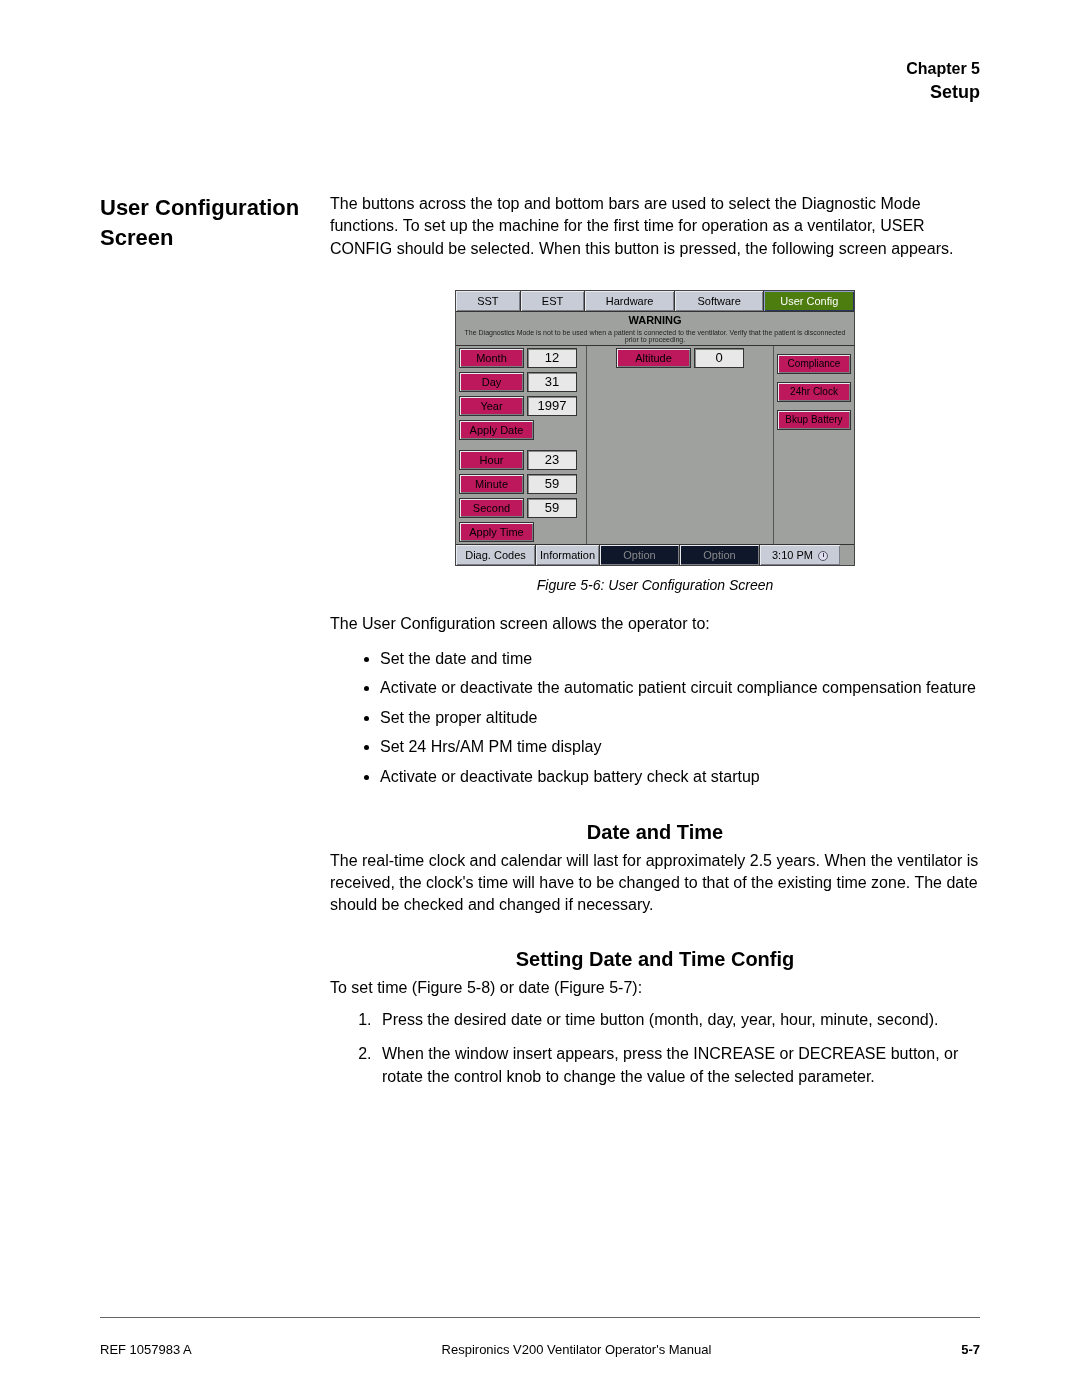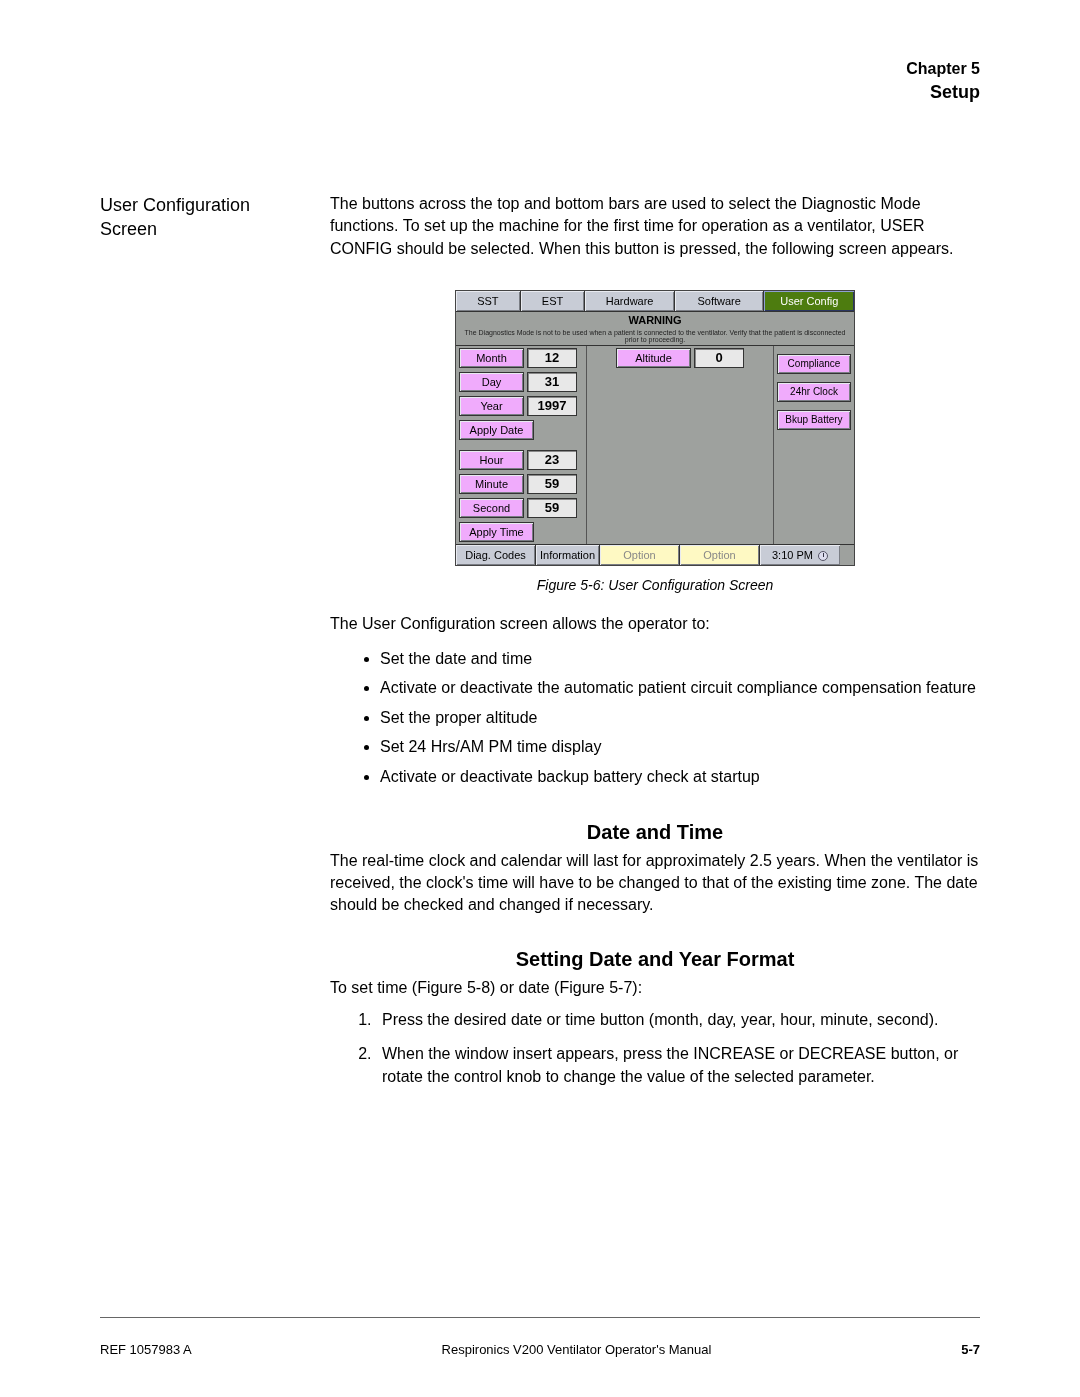--- a/index.html
+++ b/index.html
@@ -34,22 +34,22 @@
   .left-col {
     width: 200px;
     flex-shrink: 0;
   }
   .right-col {
     flex: 1;
     font-size: 16px;
     line-height: 1.4;
   }
   .section-title {
-    font-size: 18px;
-    font-weight: normal;
+    font-size: 22px;
+    font-weight: bold;
     line-height: 1.35;
   }
   .para { margin-bottom: 8px; }
   .figure-wrap {
     text-align: center;
     margin: 30px 0 18px 0;
   }
   .screenshot {
     display: inline-block;
     border: 1px solid #444;
@@ -74,21 +74,21 @@
     box-shadow: inset 1px 1px 0 #e8eaf0, inset -1px -1px 0 #7a7d84;
     overflow: hidden;
   }
   .tab.active {
     background: #4d7c0f;
     color: #fff;
     box-shadow: inset 1px 1px 0 #8fa0d0, inset -1px -1px 0 #2a3560;
   }
   .tab.disabled {
     color: #888;
-    background: #fef9c3;
+    background: #0f172a;
   }
   .tab:last-child { border-right: none; }
   .warning-bar {
     text-align: center;
     font-weight: bold;
     font-size: 11px;
     padding-top: 1px;
     padding-bottom: 0;
   }
   .warning-sub {
@@ -113,41 +113,40 @@
   .col-opts {
     width: 80px;
   }
   .field-row {
     display: flex;
     align-items: center;
     padding: 2px 3px;
     gap: 3px;
   }
   .btn {
-    background: #f0abfc;
+    background: #be185d;
     border: 1px solid #333;
     box-shadow: inset 1px 1px 0 #e8eaf0, inset -1px -1px 0 #7a7d84;
     text-align: center;
     font-size: 11px;
     padding: 2px 0;
     height: 20px;
     line-height: 14px;
   }
   .btn-label { width: 65px; }
   .val-box {
     background: #e8e8e8;
     border: 1px solid #333;
     box-shadow: inset 1px 1px 0 #888;
     width: 50px;
     height: 20px;
     text-align: center;
     font-size: 13px;
     line-height: 16px;
     padding: 1px 0;
-    font-weight: bold;
   }
   .opt-btn {
     width: 74px;
     margin: 8px auto;
     display: block;
     font-size: 10px;
   }
   .figure-caption {
     font-style: italic;
     font-size: 14px;
@@ -294,21 +293,21 @@
         <li>Set the date and time</li>
         <li>Activate or deactivate the automatic patient circuit compliance compensation feature</li>
         <li>Set the proper altitude</li>
         <li>Set 24 Hrs/AM PM time display</li>
         <li>Activate or deactivate backup battery check at startup</li>
       </ul>
 
       <div class="subhead">Date and Time</div>
       <p class="para">The real-time clock and calendar will last for approximately 2.5 years. When the ventilator is received, the clock's time will have to be changed to that of the existing time zone. The date should be checked and changed if necessary.</p>
 
-      <div class="subhead">Setting Date and Year Format</div>
+      <div class="subhead">Setting Date and Time Config</div>
       <p class="para">To set time (Figure 5-8) or date (Figure 5-7):</p>
       <ol class="numbered">
         <li>Press the desired date or time button (month, day, year, hour, minute, second).</li>
         <li>When the window insert appears, press the INCREASE or DECREASE button, or rotate the control knob to change the value of the selected parameter.</li>
       </ol>
     </div>
   </div>
 </div>
 
 <div class="footer">

